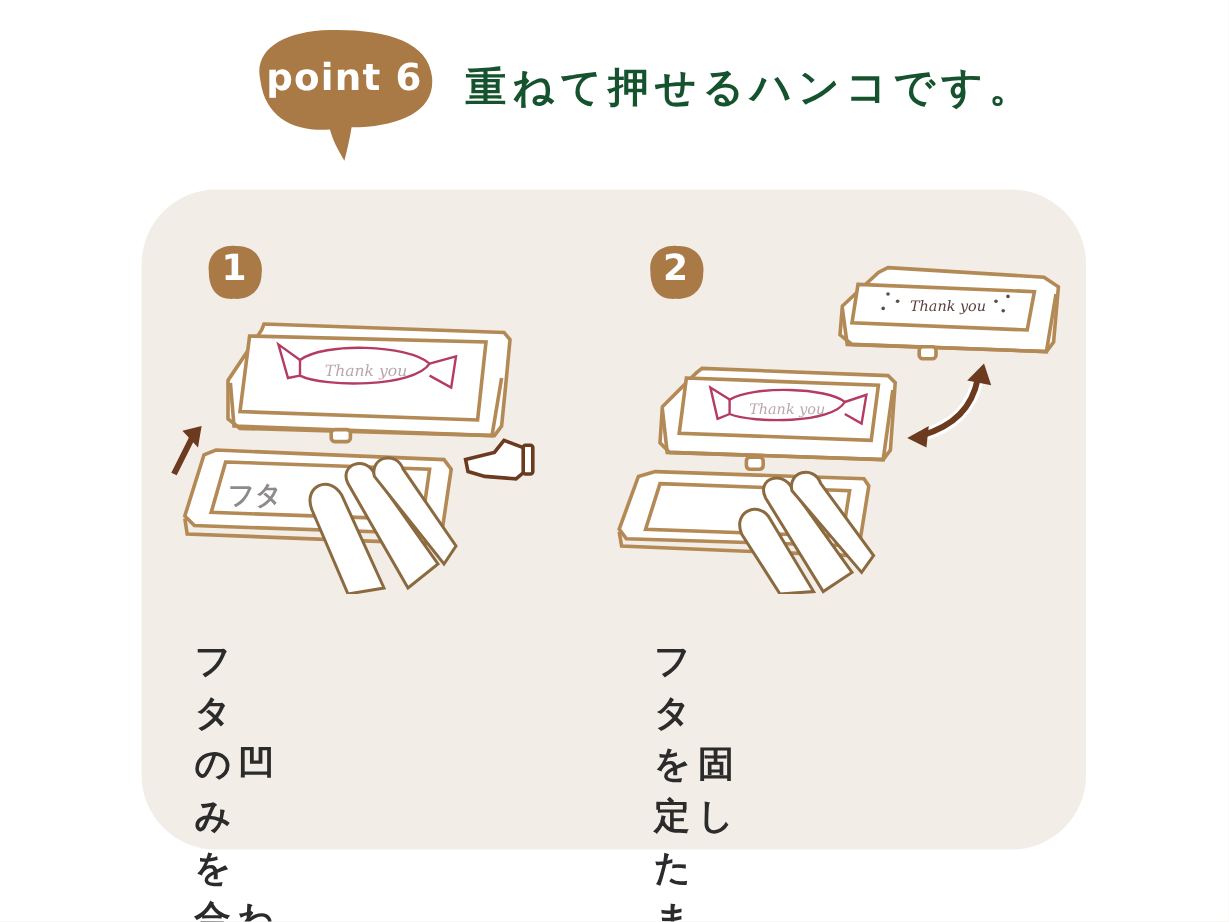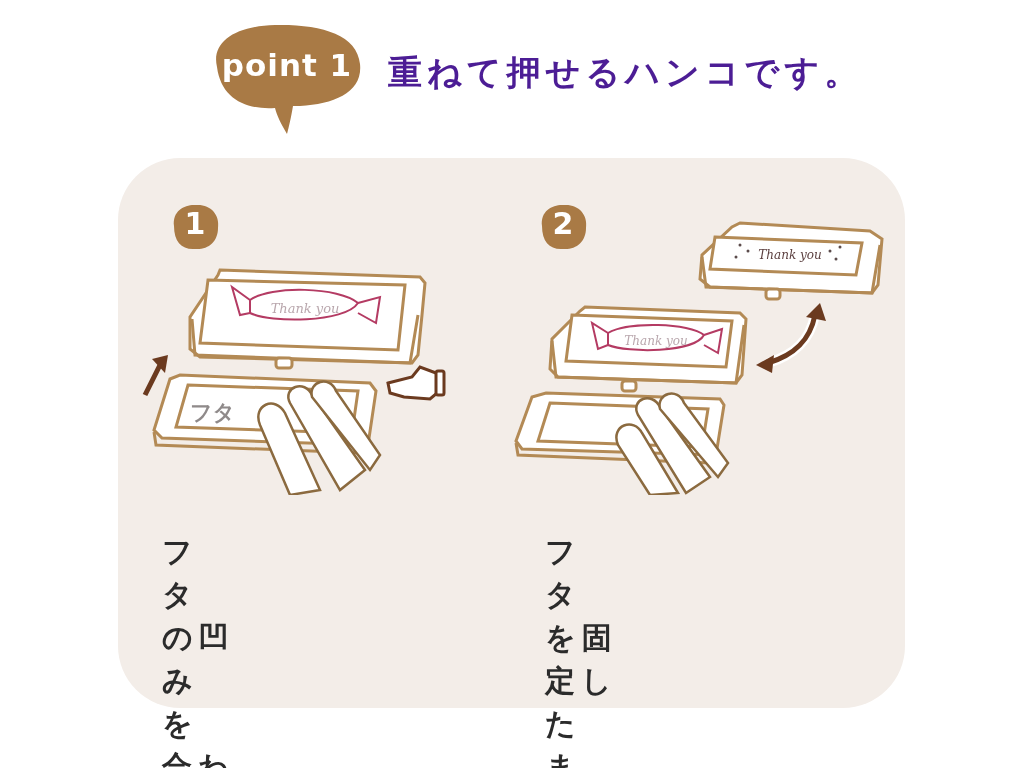--- a/index.html
+++ b/index.html
@@ -8,21 +8,21 @@
       font-family: "DejaVu Sans", sans-serif;
     }
     .header { position: absolute; left: 0; top: 0; width: 1024px; height: 150px; }
     .bubble { position: absolute; left: 205px; top: 22px; width: 160px; height: 115px; }
     .bubble-label {
       position: absolute; left: 218px; top: 47px; width: 138px; text-align: center;
       color: #ffffff; font-size: 31px; font-weight: bold; letter-spacing: 1px;
       font-family: "DejaVu Sans", sans-serif;
     }
     .headline {
-      position: absolute; left: 388px; top: 50px; color: #4c1d95;
+      position: absolute; left: 388px; top: 50px; color: #14532d;
       font-size: 34px; font-weight: bold; letter-spacing: 5px;
     }
     .panel {
       position: absolute; left: 118px; top: 158px; width: 787px; height: 550px;
       background: #f3ede8; border-radius: 62px;
     }
     .step { position: absolute; }
     .step-badge { position: absolute; width: 54px; height: 50px; }
     .step-num {
       position: absolute; color: #fff; font-size: 30px; font-weight: bold; width: 54px; text-align: center;
@@ -33,21 +33,21 @@
       letter-spacing: 6px; line-height: 43px; white-space: pre-line;
     }
   </style>
 </head>
 <body>
 
 <div class="header">
   <svg class="bubble" viewBox="0 0 160 115">
     <path d="M12 45 C6 20 30 4 70 3 C115 2 152 12 155 42 C158 70 130 82 95 84 L88 84 C86 96 84 104 82 112 C76 102 72 94 70 86 C40 88 16 76 12 45 Z" fill="#a97a45"></path>
   </svg>
-  <div class="bubble-label">point 1</div>
+  <div class="bubble-label">point 6</div>
   <div class="headline">重ねて押せるハンコです。</div>
 </div>
 
 <div class="panel"></div>
 
 <div class="step">
   <svg class="step-badge" style="left:168px; top:202px;" viewBox="0 0 54 50">
     <path d="M6 24 C4 8 18 2 28 3 C42 2 52 12 50 26 C50 40 40 48 27 47 C14 48 6 40 6 24 Z" fill="#a97a45"></path>
   </svg>
   <div class="step-num" style="left:168px; top:206px;">1</div>

